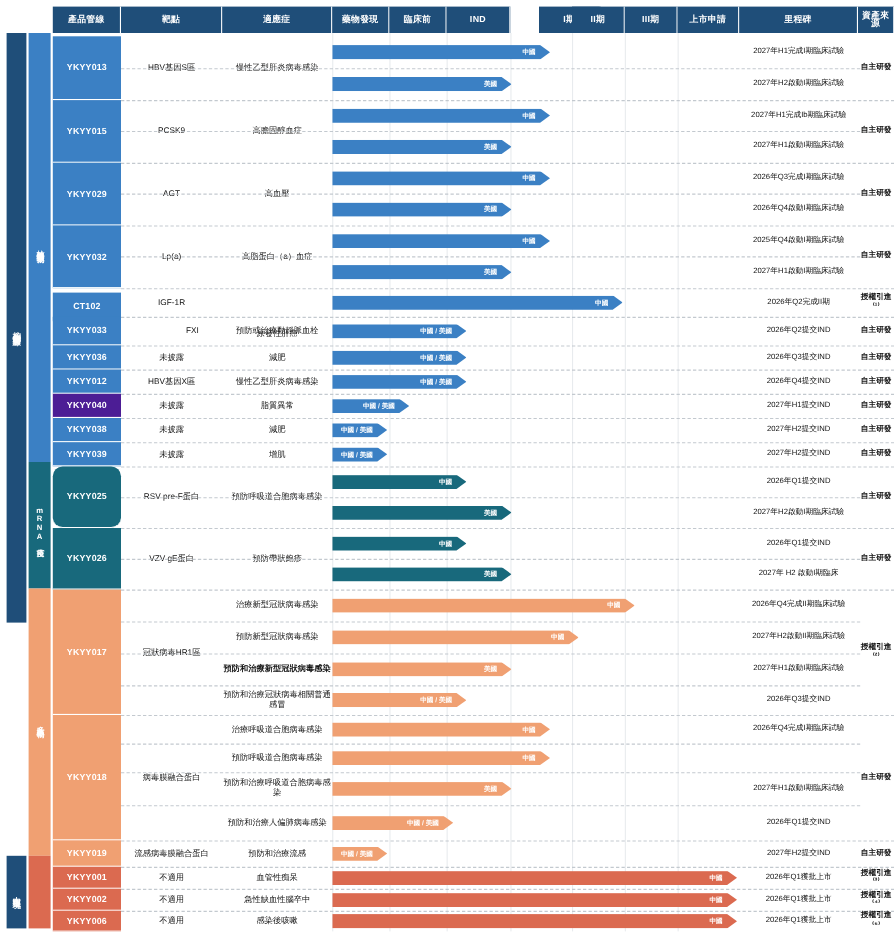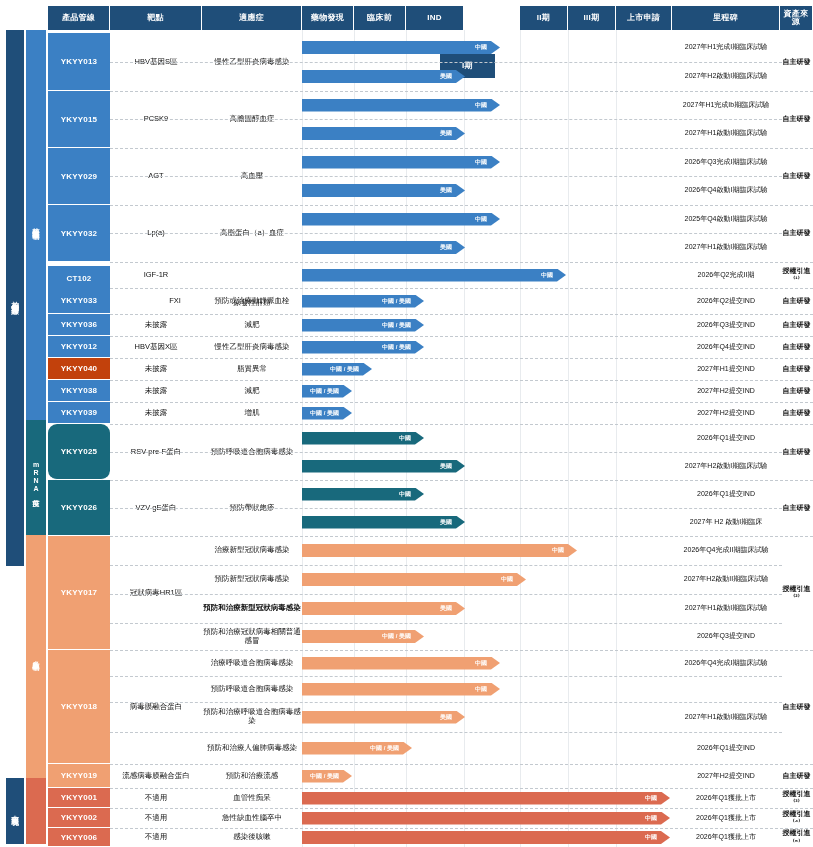--- a/index.html
+++ b/index.html
@@ -59,21 +59,21 @@
     <div class="vline" style="left: 464px; height: 817px;"></div>
     <div class="vline" style="left: 520px; height: 817px;"></div>
     <div class="vline" style="left: 568px; height: 817px;"></div>
     <div class="vline" style="left: 616px; height: 817px;"></div>
     <div class="hdr" style="left: 48px; width: 62px;">產品管線</div>
     <div class="hdr" style="left: 110px; width: 92px;">靶點</div>
     <div class="hdr" style="left: 202px; width: 100px;">適應症</div>
     <div class="hdr" style="left: 302px; width: 52px;">藥物發現</div>
     <div class="hdr" style="left: 354px; width: 52px;">臨床前</div>
     <div class="hdr" style="left: 406px; width: 58px;">IND</div>
-    <div class="hdr" style="left: 440px; width: 56px; margin-top: 48px;">I期</div>
+    <div class="hdr" style="left: 490px; width: 56px;">I期</div>
     <div class="hdr" style="left: 520px; width: 48px;">II期</div>
     <div class="hdr" style="left: 568px; width: 48px;">III期</div>
     <div class="hdr" style="left: 616px; width: 56px;">上市申請</div>
     <div class="hdr" style="left: 672px; width: 108px;">里程碑</div>
     <div class="hdr" style="left: 780px; width: 33px;">資產來源</div>
     <div class="spine" style="top: 30px; height: 536px; background: rgb(31, 78, 121);">
       <span>核心創新藥管線</span>
     </div>
     <div class="spine" style="top: 778px; height: 66px; background: rgb(31, 78, 121);">
       <span>中藥板塊</span>
@@ -151,21 +151,21 @@
     <div class="bar b-blue" style="top: 318.5px; left: 302px; width: 122px;">中國 / 美國</div>
     <div class="cell mile" style="top: 314px; height: 22px;">2026年Q3提交IND</div>
     <div class="dashfull" style="top: 336px;"></div>
     <div class="code" style="top: 336px; height: 22px; background: rgb(59, 128, 196);">YKYY012</div>
     <div class="cell tgt" style="top: 336px; height: 22px;">HBV基因X區</div>
     <div class="cell ind" style="top: 336px; height: 22px;">慢性乙型肝炎病毒感染</div>
     <div class="cell src" style="top: 336px; height: 22px;">自主研發</div>
     <div class="bar b-blue" style="top: 340.5px; left: 302px; width: 122px;">中國 / 美國</div>
     <div class="cell mile" style="top: 336px; height: 22px;">2026年Q4提交IND</div>
     <div class="dashfull" style="top: 358px;"></div>
-    <div class="code" style="top: 358px; height: 22px; background: #c2410c;">YKYY040</div>
+    <div class="code" style="top: 358px; height: 22px; background: #4c1d95;">YKYY040</div>
     <div class="cell tgt" style="top: 358px; height: 22px;">未披露</div>
     <div class="cell ind" style="top: 358px; height: 22px;">脂質異常</div>
     <div class="cell src" style="top: 358px; height: 22px;">自主研發</div>
     <div class="bar b-blue" style="top: 362.5px; left: 302px; width: 70px;">中國 / 美國</div>
     <div class="cell mile" style="top: 358px; height: 22px;">2027年H1提交IND</div>
     <div class="dashfull" style="top: 380px;"></div>
     <div class="code" style="top: 380px; height: 22px; background: rgb(59, 128, 196);">YKYY038</div>
     <div class="cell tgt" style="top: 380px; height: 22px;">未披露</div>
     <div class="cell ind" style="top: 380px; height: 22px;">減肥</div>
     <div class="cell src" style="top: 380px; height: 22px;">自主研發</div>

